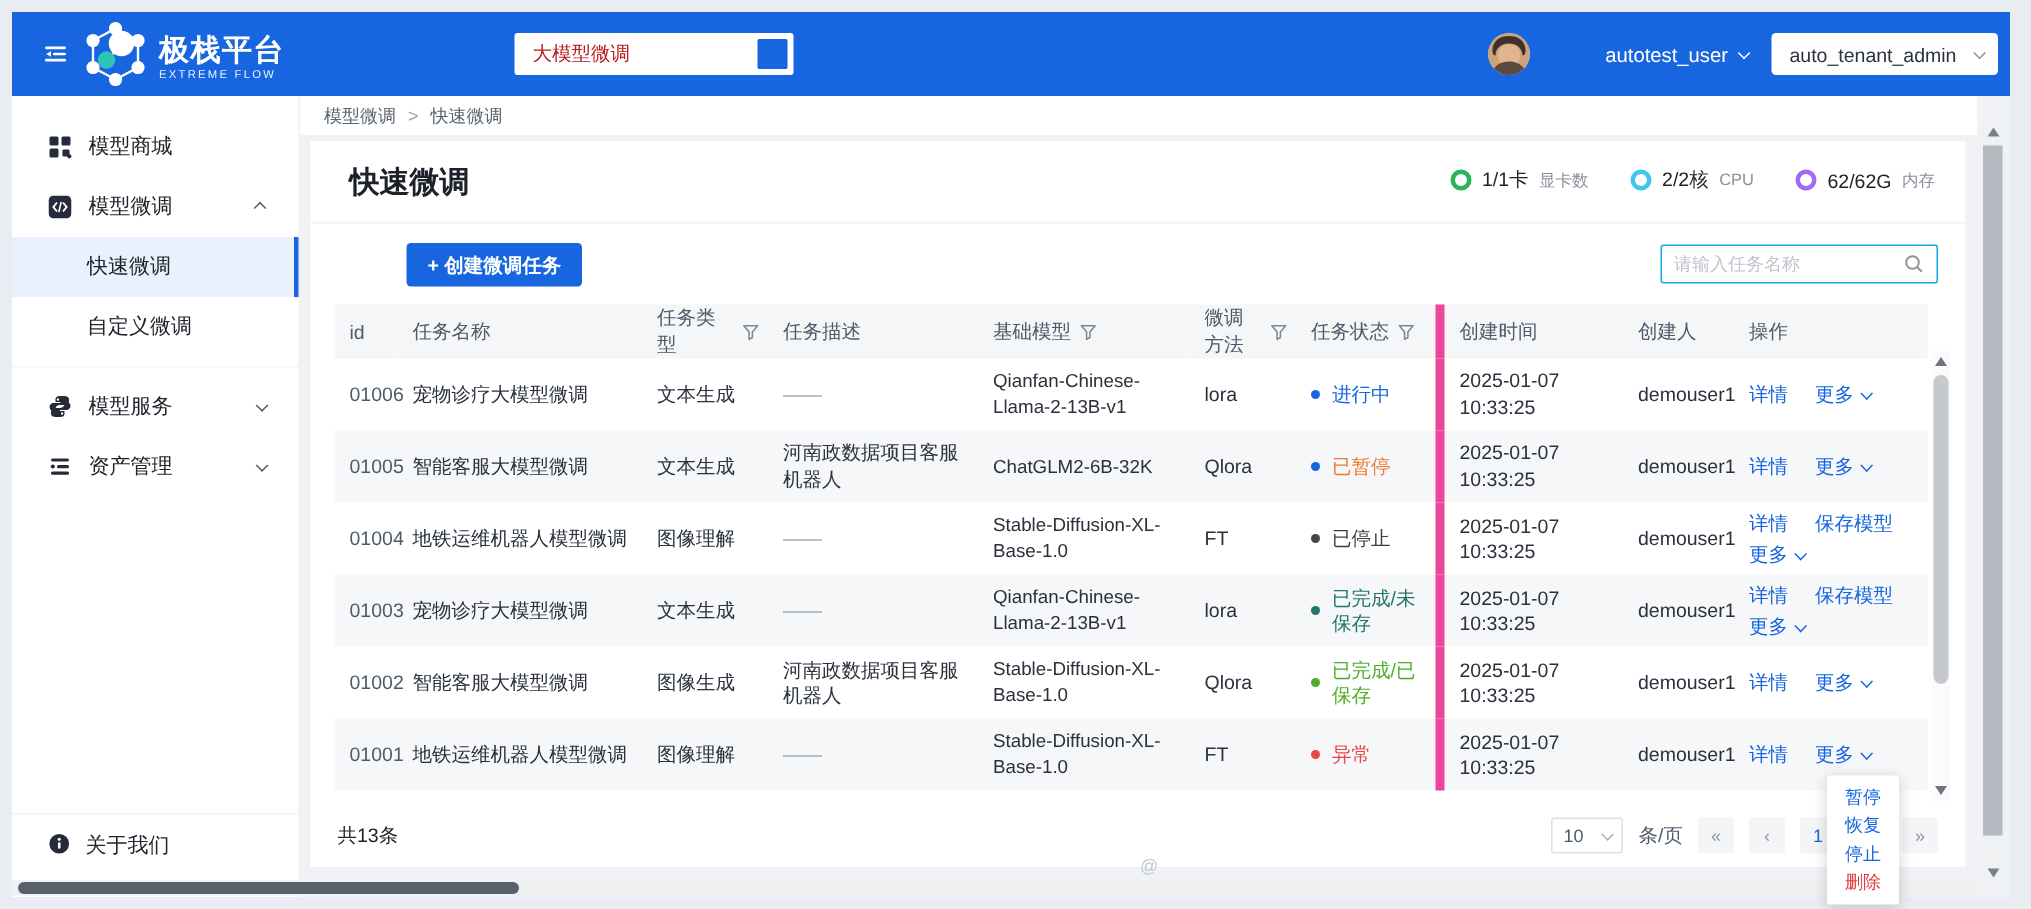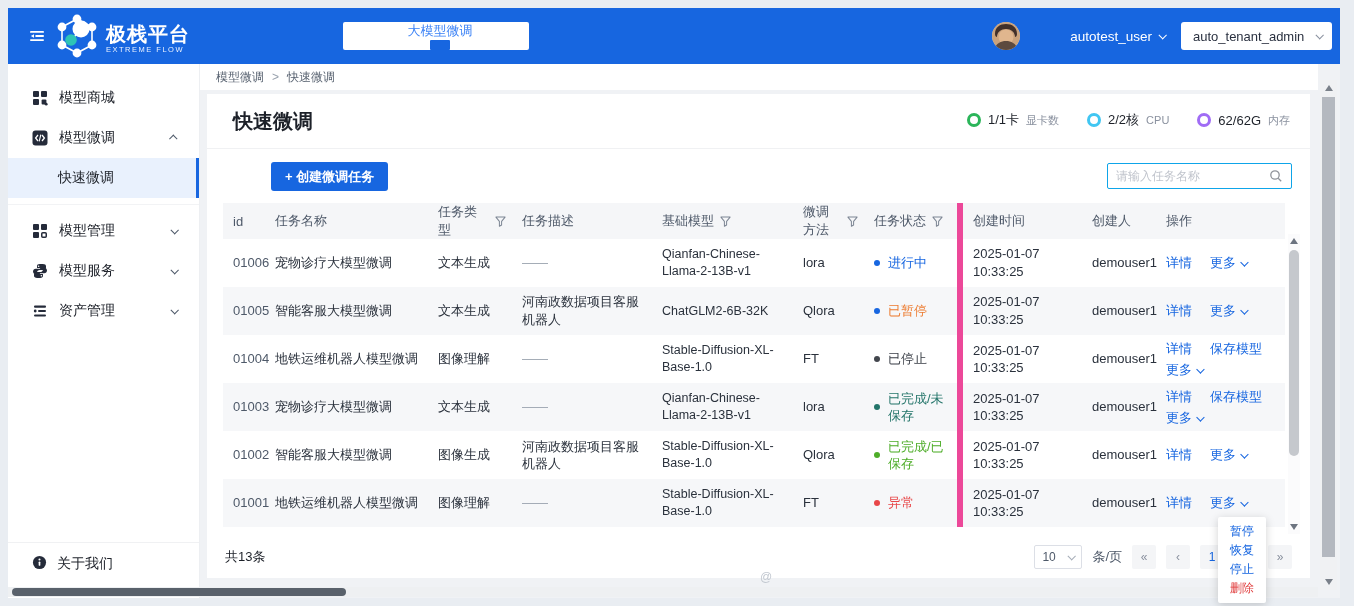--- a/index.html
+++ b/index.html
@@ -7,21 +7,21 @@
   html,body{width:1354px;height:606px;background:#e9edf2;font-family:"Liberation Sans","DejaVu Sans",sans-serif;}
   #app{position:absolute;left:8px;top:8px;width:1332px;height:590px;background:#f0f2f5;overflow:visible;}
 
   
   .app-header{position:absolute;left:0;top:0;width:100%;height:56px;background:var(--accent);z-index:5;}
   .hamburger{position:absolute;left:20px;top:19px;width:18px;height:18px;cursor:pointer;}
   .logo-wrap{position:absolute;left:46px;top:5px;display:flex;align-items:center;gap:6px;}
   .logo-text .t1{font-size:20px;font-weight:bold;color:#fff;letter-spacing:1px;line-height:22px;}
   .logo-text .t2{font-size:7.5px;color:#eaf1ff;letter-spacing:1.5px;}
   .module-select{position:absolute;left:335px;top:14px;width:186px;height:28px;background:#fff;border-radius:2px;
-      display:flex;align-items:center;justify-content:space-between;padding:0 4px 0 12px;font-size:13px;color:#3b82f6;cursor:pointer;flex-direction:column;}
+      display:flex;align-items:center;justify-content:space-between;padding:0 4px 0 12px;font-size:13px;color:#b91c1c;cursor:pointer;}
   .module-select .blue-sq{width:20px;height:20px;background:var(--accent);border-radius:1px;}
   .user-area{position:absolute;right:8px;top:0;height:56px;display:flex;align-items:center;gap:10px;color:#fff;}
   .avatar{width:28px;height:28px;border-radius:50%;overflow:hidden;background:#d9c2a8;flex:none;}
   .uname{font-size:13.5px;display:flex;align-items:center;gap:7px;cursor:pointer;margin-left:40px;}
   .tenant-select{width:151px;height:28px;background:#fff;border-radius:3px;color:#2a3140;font-size:13px;
       display:flex;align-items:center;justify-content:space-between;padding:0 10px 0 12px;margin-left:6px;cursor:pointer;}
   .chev{display:inline-block;width:6px;height:6px;border-right:1.5px solid currentColor;border-bottom:1.5px solid currentColor;transform:rotate(45deg) translateY(-1px);}
   .chev.up{transform:rotate(-135deg) translateY(-1px);}
   .tenant-select .chev, .uname .chev{color:inherit;}
   .tenant-select .chev{color:#8a919f;}
@@ -199,30 +199,23 @@
               <path d="M10 5l2.4 3L10 11" stroke="#fff" stroke-width="1.3" fill="none"></path>
               <line x1="8.8" y1="4.6" x2="7.2" y2="11.4" stroke="#fff" stroke-width="1.1"></line>
             </svg></span>
           <span>模型微调</span>
           <span class="chev s-chev up"></span>
         </div>
         <div class="sub-group">
           <div class="sub-item active">
             <span>快速微调</span>
           </div>
-        </div>
-        <div class="side-item">
-          <span class="sicon"><svg width="16" height="16" viewBox="0 0 16 16" fill="#252b3a">
-              <rect x="1" y="1" width="6" height="6" rx="1"></rect>
-              <rect x="9" y="1" width="6" height="6" rx="1"></rect>
-              <rect x="1" y="9" width="6" height="6" rx="1"></rect>
-              <rect x="9.75" y="9.75" width="4.5" height="4.5" rx="1" fill="none" stroke="#252b3a" stroke-width="1.5"></rect>
-            </svg></span>
-          <span>模型管理</span>
-          <span class="chev s-chev"></span>
+          <div class="sub-item">
+            <span>自定义微调</span>
+          </div>
         </div>
         <div class="side-item">
           <span class="sicon"><svg width="16" height="16" viewBox="0 0 16 16" fill="#252b3a">
               <path d="M7.9 1C5.8 1 5 1.9 5 3.2V5h3.1v.7H3.7C2.2 5.7 1 6.9 1 8.4s1.2 2.8 2.7 2.8H5V9.6C5 8.1 6.3 7 7.8 7h3.3C12.5 7 14 6 14 4.4V3.2C14 1.9 12.9 1 10.8 1H7.9zM6.6 2.5a.8.8 0 110 1.6.8.8 0 010-1.6z"></path>
               <path d="M8.1 15c2.1 0 2.9-.9 2.9-2.2V11H7.9v-.7h4.4c1.5 0 2.7-1.2 2.7-2.7S13.8 4.8 12.3 4.8H11v1.6C11 7.9 9.7 9 8.2 9H4.9C3.5 9 2 10 2 11.6v1.2C2 14.1 3.1 15 5.2 15h2.9zm1.3-1.5a.8.8 0 110-1.6.8.8 0 010 1.6z"></path>
             </svg></span>
           <span>模型服务</span>
           <span class="chev s-chev"></span>
         </div>
         <div class="side-item">

